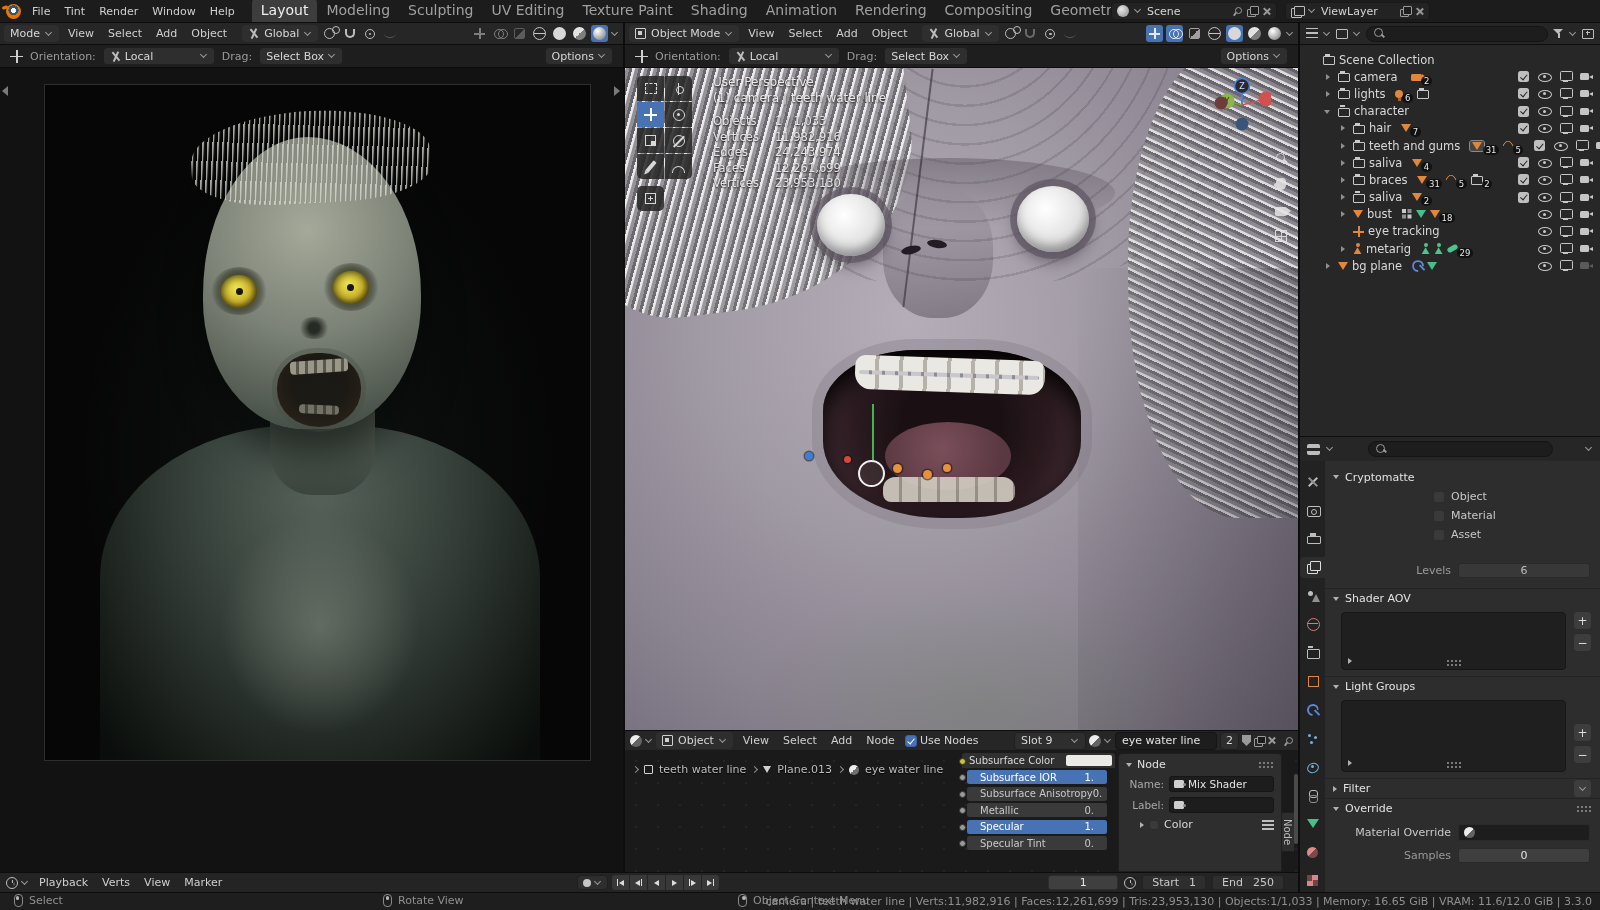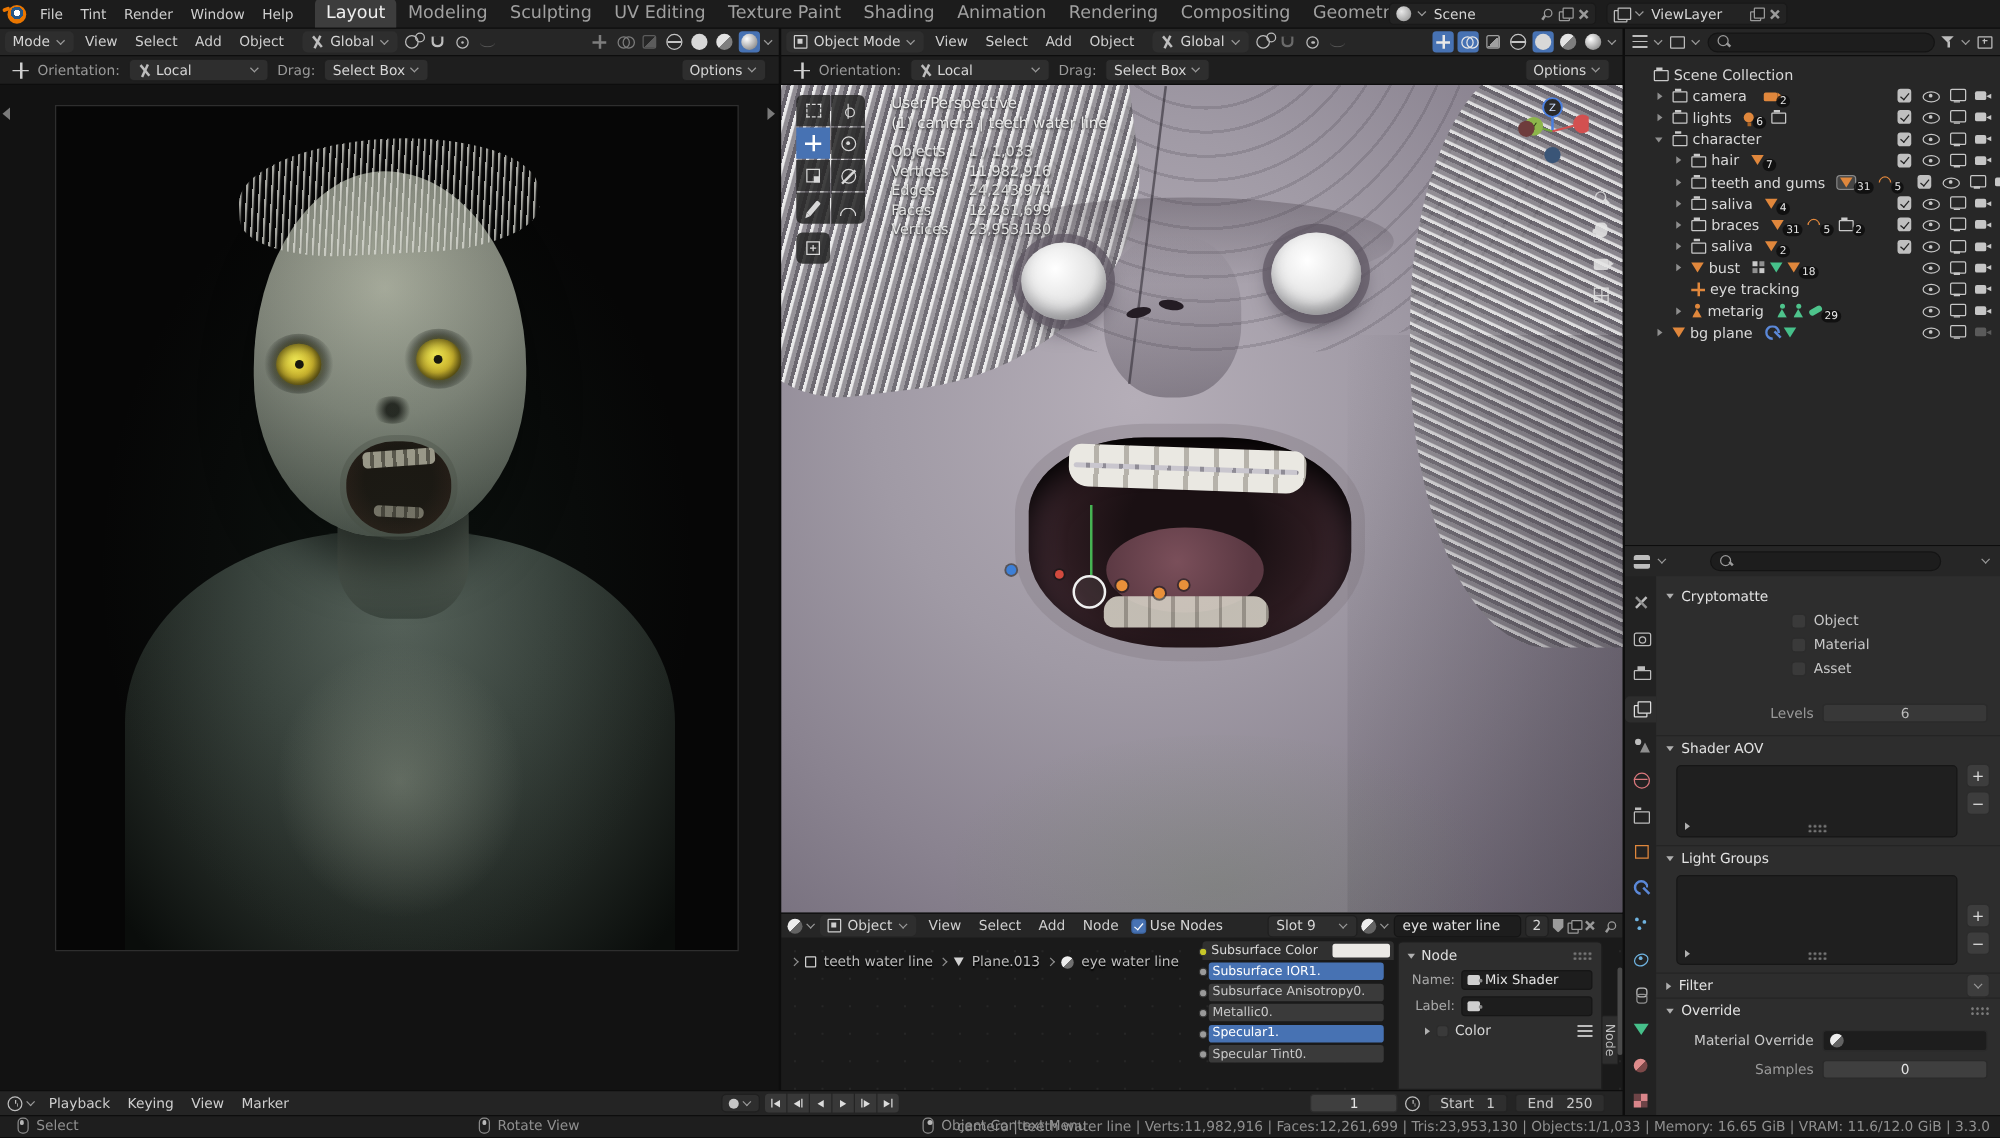--- a/index.html
+++ b/index.html
@@ -245,21 +245,21 @@
   .bc-object{width:9px;height:9px;border:1.3px solid #d2d2d2;border-radius:1px}
   .bc-mesh-data{width:0;height:0;border-left:4.5px solid transparent;border-right:4.5px solid transparent;border-top:7px solid #d2d2d2}
   .bc-material{width:10px;height:10px;border-radius:50%;background:linear-gradient(135deg,#ededed 50%,#6f6f6f 50%)}
   #node-frag{position:absolute;left:337px;top:3px;width:153px}
   .nd-row{position:relative;height:15px;margin-bottom:1.5px;display:flex;align-items:center}
   .nd-dot{position:absolute;left:-3px;top:4.5px;width:7px;height:7px;border-radius:50%;background:#9a9a9a;border:1px solid #333;z-index:2}
   .nd-dot.yellow{background:#c7c729}
   .nd-colrow{display:flex;align-items:center;gap:5px;width:100%;padding-left:7px;background:#303030;height:15px;border-radius:3px 3px 0 0}
   .nd-collabel{color:#d8d8d8;font-size:10px;white-space:nowrap}
   .nd-swatch{width:46px;height:11px;background:#eceae6;border-radius:2px;margin-left:auto;margin-right:3px}
-  .nd-pill{margin-left:5px;width:140px;height:14px;border-radius:2.5px;background:#3a3a3a;display:flex;align-items:center;justify-content:flex-start;padding:0 3px;color:#c9c9c9;font-size:10px;white-space:nowrap;overflow:hidden}
+  .nd-pill{margin-left:5px;width:140px;height:14px;border-radius:2.5px;background:#3a3a3a;display:flex;align-items:center;justify-content:space-between;padding:0 13px;color:#c9c9c9;font-size:10px;white-space:nowrap;overflow:hidden}
   .nd-pill.hl{background:#4772b3;color:#fff}
   #npanel{position:absolute;left:493px;top:3px;width:164px;bottom:0;background:#2e2e2e;border:1px solid #1e1e1e;border-radius:4px 4px 0 0;z-index:4;padding:4px 7px}
   .np-hdr{display:flex;align-items:center;gap:5px;color:#e0e0e0}
   .np-row{display:flex;align-items:center;gap:5px;margin-top:5px}
   .np-lab{width:38px;text-align:right;color:#a8a8a8;font-size:10.5px;flex:none}
   .np-field{flex:1;background:#1d1d1d;border:1px solid #161616;border-radius:3px;height:16px;display:flex;align-items:center;gap:4px;padding:0 4px;color:#e4e4e4;font-size:10.5px;white-space:nowrap;overflow:hidden}
   .node-icn{width:10px;height:8px;background:#cfcfcf;border-radius:1.5px;position:relative;flex:none}
   .node-icn::after{content:'';position:absolute;right:-1.5px;top:2.5px;width:3px;height:3px;border-radius:50%;background:#8a8a8a}
   .menu-lines{width:12px;height:10px;background:linear-gradient(#bdbdbd 0 1.6px,#0000 1.6px 4px,#bdbdbd 4px 5.6px,#0000 5.6px 8px,#bdbdbd 8px 9.6px,#0000 9.6px);flex:none}
   #np-tab{position:absolute;right:4px;top:62px;width:14px;height:40px;background:#2e2e2e;border:1px solid #1e1e1e;border-right:none;border-radius:3px 0 0 3px;z-index:3;color:#bdbdbd;font-size:10px;display:flex;align-items:center;justify-content:center;writing-mode:vertical-rl;overflow:hidden}
@@ -1234,21 +1234,21 @@
         </div>
       </div>
     </div>
   </div>
 
   <div id="timeline" class="abs">
     <span class="clock-icn"></span>
       <span class="crt"></span>
     <span id="tl-menus" class="flex">
         <span class="hmenu">Playback</span>
-        <span class="hmenu">Keying</span>
+        <span class="hmenu">Verts</span>
         <span class="hmenu">View</span>
         <span class="hmenu">Marker</span>
       </span>
     <div id="tl-play">
       <div class="pill" style="height:15px;padding:0 5px;gap:3px">
         <span class="rec-dot"></span>
           <span class="crt"></span>
       </div>
       <div class="pb-grp">
         <span class="pb">

